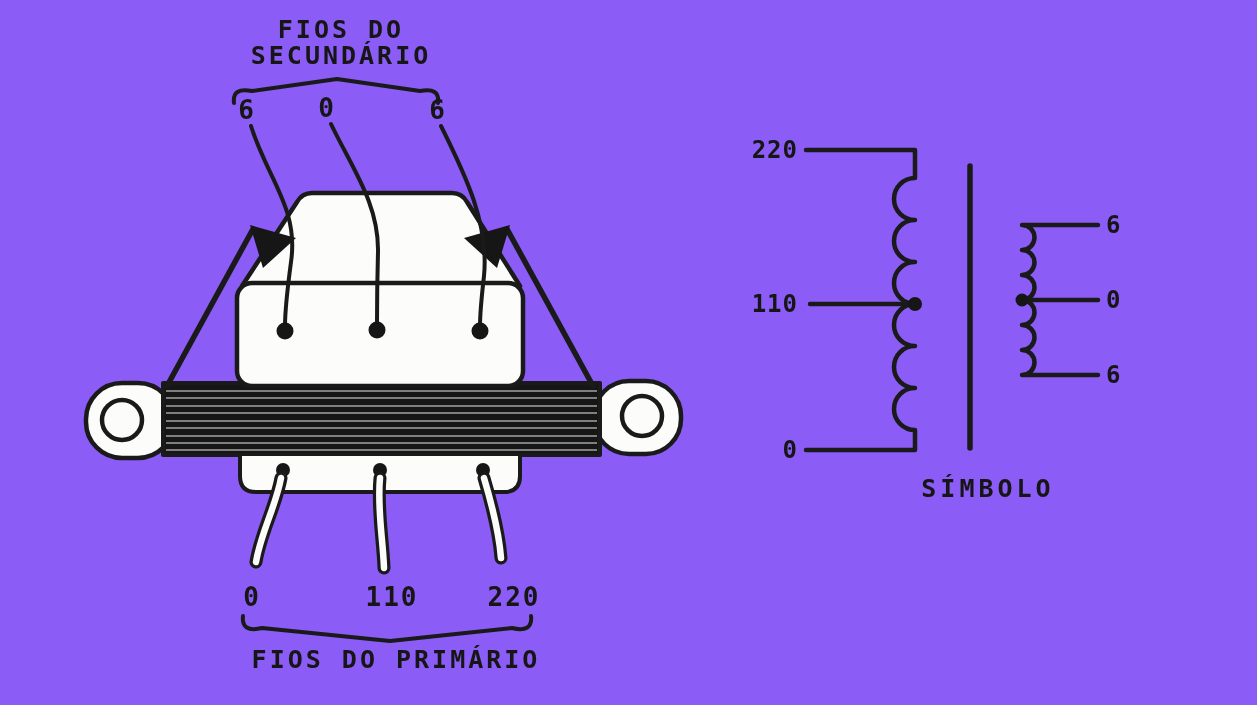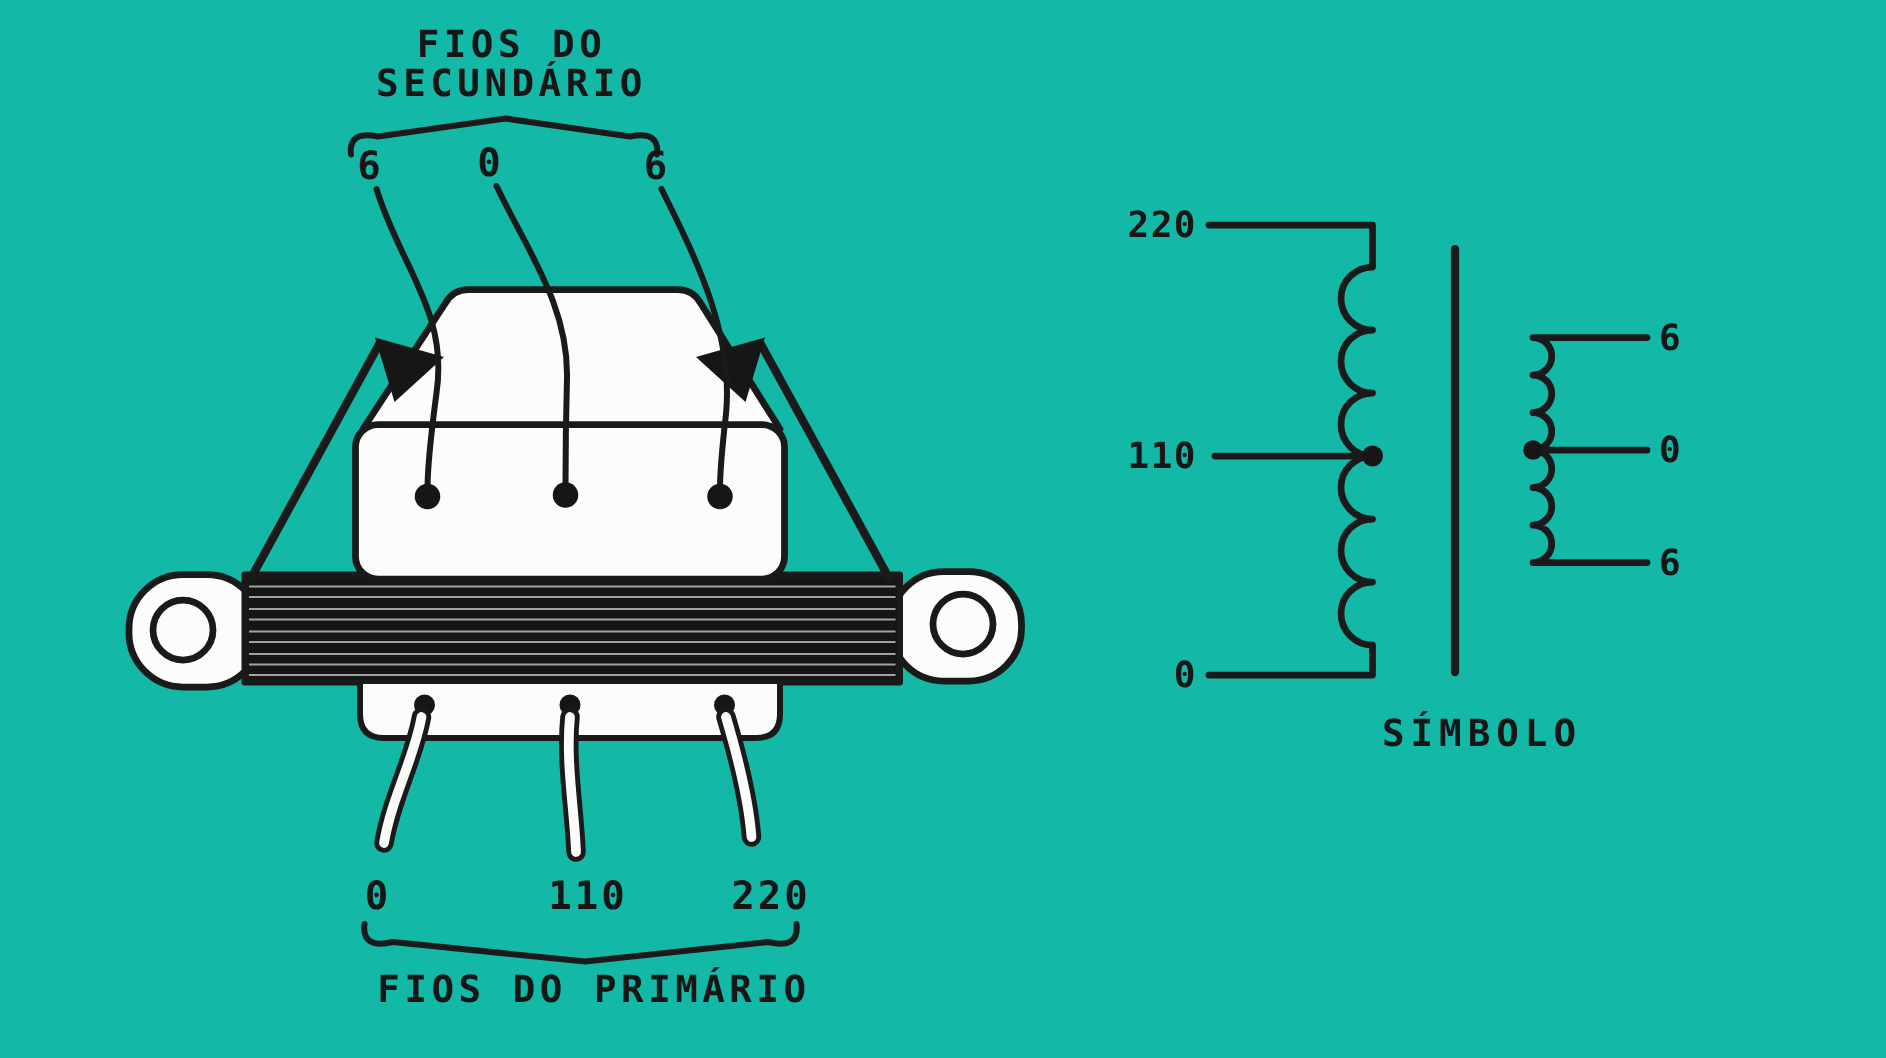--- a/index.html
+++ b/index.html
@@ -1,19 +1,19 @@
 <!DOCTYPE html>
 <html><head>
 <meta charset="utf-8">
 <style>
   html,body{margin:0;padding:0;background:#ffffff;}
   .canvas{
     position:relative;
     width:1257px;height:705px;
-    background:#14b8a6;
+    background:#8b5cf6;
     overflow:hidden;
     font-family:"DejaVu Sans Mono", monospace;
   }
   svg{position:absolute;left:0;top:0;}
   text{
     font-family:"DejaVu Sans Mono", monospace;
     font-weight:bold;
     fill:#161616;
   }
   .heading{font-size:25px;letter-spacing:3px;}

